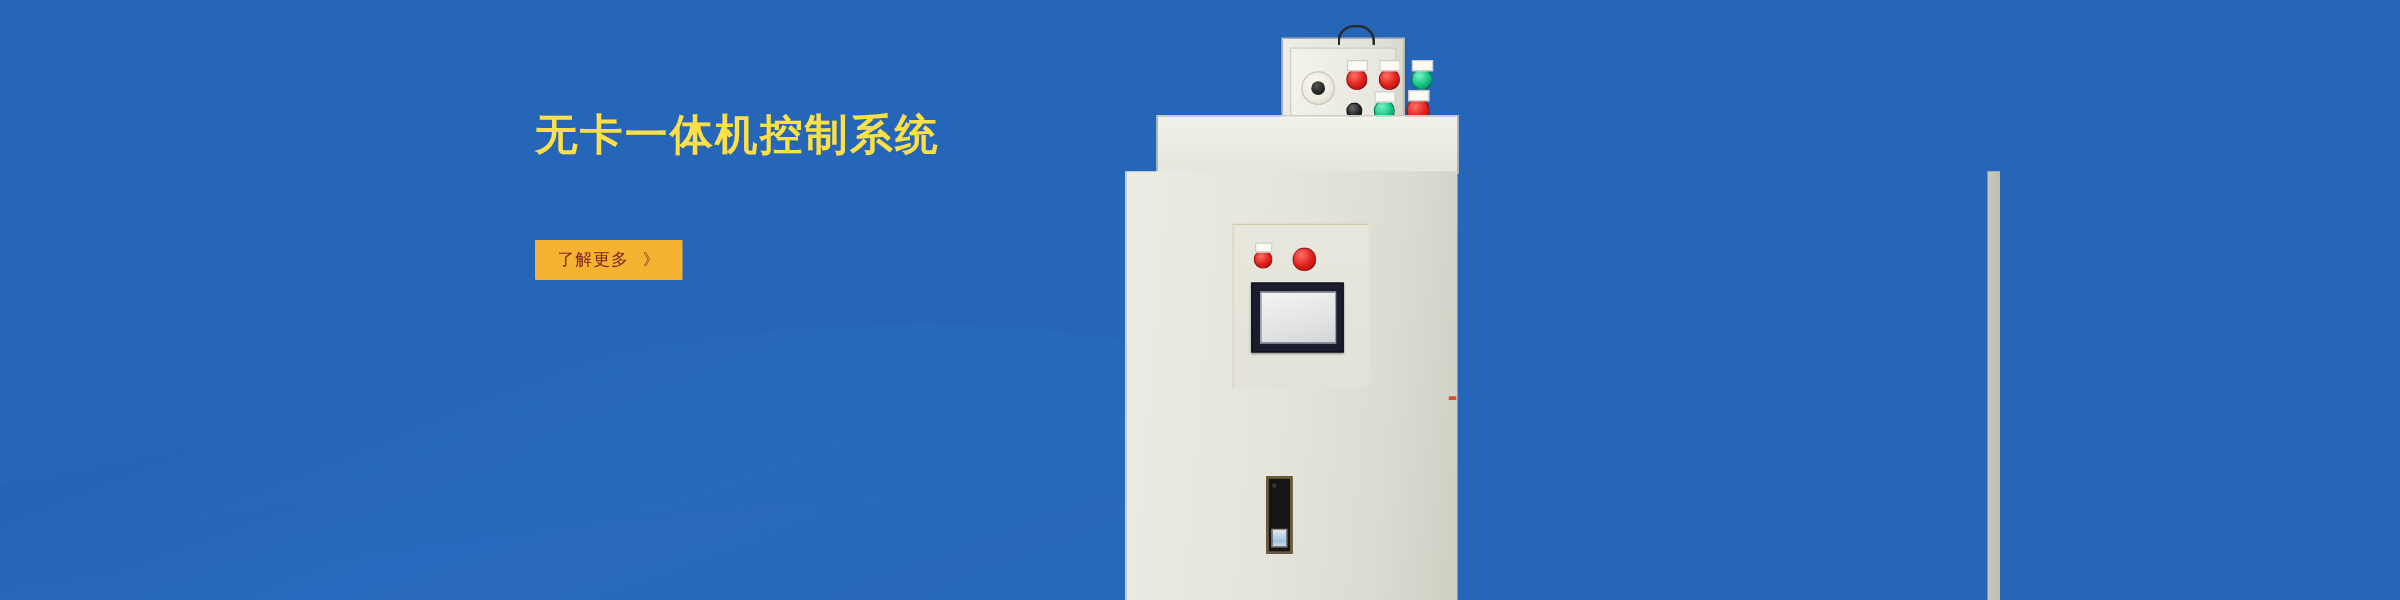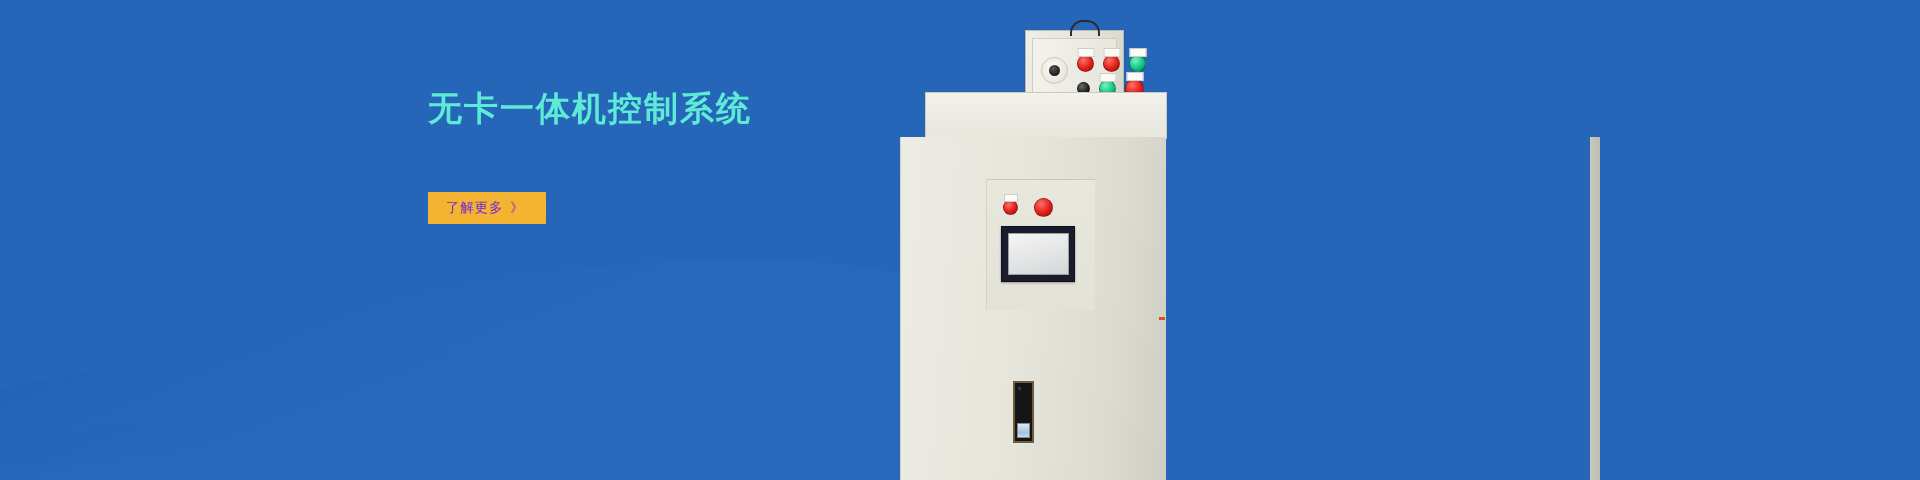--- a/index.html
+++ b/index.html
@@ -35,21 +35,21 @@
   }
 
   
   .content {
     position: absolute;
     left: 428px;
     top: 88px;
     width: 470px;
   }
   .hero-title {
-    color: #5eead4;
+    color: #fde047;
     font-size: 34px;
     font-weight: bold;
     letter-spacing: 2px;
     line-height: 1.2;
     margin: 0 0 44px 0;
     white-space: nowrap;
   }
 
   .feature-list {
     list-style: none;
@@ -82,27 +82,27 @@
     color: #ffffff;
     font-size: 16px;
     letter-spacing: 0.6px;
     line-height: 1;
     white-space: nowrap;
   }
 
   .cta-button {
     display: inline-flex;
     align-items: center;
-    justify-content: flex-start;
+    justify-content: space-between;
     margin-top: 19px;
     padding: 0 18px;
     width: 118px;
     height: 32px;
     background: #f5b332;
-    color: #6d28d9;
+    color: #7f1d1d;
     font-size: 13.5px;
     letter-spacing: 0.8px;
     border: none;
     border-radius: 1px;
     cursor: pointer;
     font-family: inherit;
     box-sizing: border-box;
     white-space: nowrap;
   }
   .cta-button .cta-label { margin-right: 7px; }

